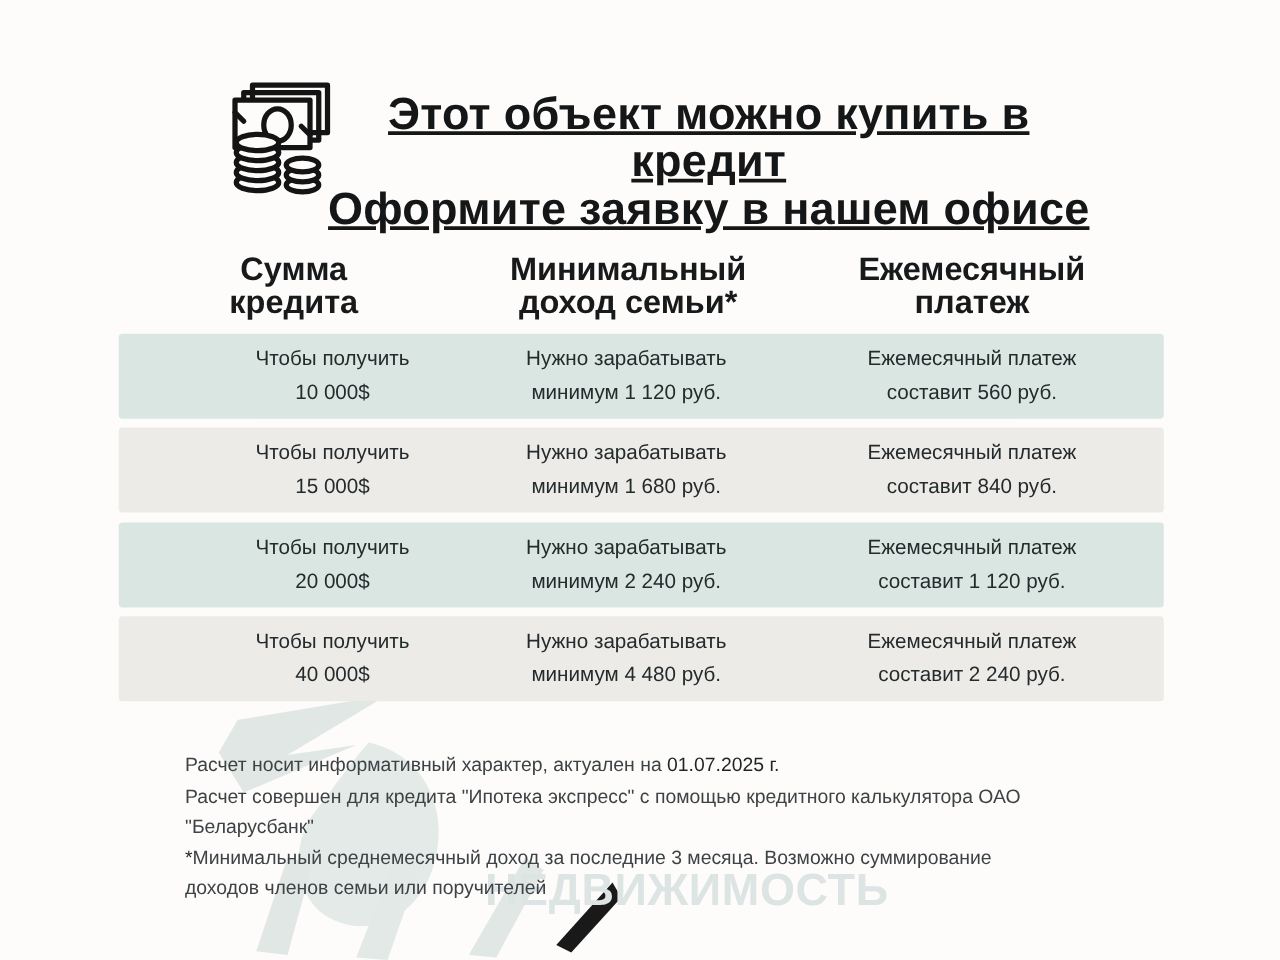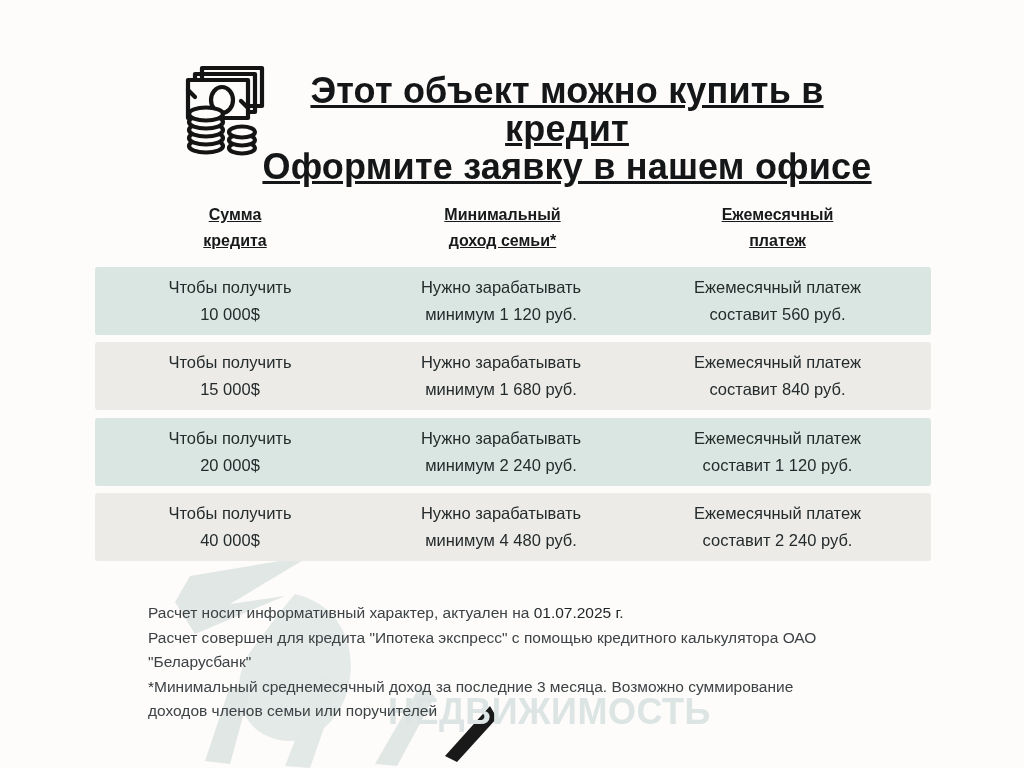--- a/index.html
+++ b/index.html
@@ -21,35 +21,35 @@
   
   .hdr-icon{position:absolute;left:176px;top:62px;z-index:1;}
   .title{
     position:absolute;left:262px;top:72px;width:610px;z-index:1;
     text-align:center;font-size:36px;font-weight:700;color:#141617;
     line-height:38px;letter-spacing:0.2px;text-decoration:underline;
   }
   
   .th{
     position:absolute;top:202px;z-index:1;text-align:center;
-    font-size:16px;font-weight:700;line-height:26px;color:#17191a;white-space:pre-line;text-decoration:underline;
+    font-size:26px;font-weight:700;line-height:26px;color:#17191a;white-space:pre-line;
   }
   .th1{left:135px;width:200px;}
   .th2{left:380px;width:245px;}
   .th3{left:655px;width:245px;}
   
   .row{position:absolute;left:95px;width:836px;height:68px;border-radius:3px;z-index:1;}
   .row1{top:267px}.row2{top:342px}.row3{top:418px}.row4{top:493px}
   .row-odd{background:#dae6e1}
   .row-even{background:#edebe8}
   .cell{
     position:absolute;top:50%;transform:translateY(-50%);text-align:center;
     font-size:16.5px;line-height:27px;color:#242b2c;white-space:pre-line;
   }
-  .cell-credit{left:0;width:270px;}
+  .cell-credit{left:0;width:270px;padding-left:36px;}
   .cell-income{left:266px;width:280px;}
   .cell-payment{left:540px;width:285px;}
   
   .footer{
     position:absolute;left:148px;top:601px;width:780px;z-index:2;
     font-size:15.5px;line-height:24.5px;color:#3d4245;
   }
   .footer .bold{font-weight:400;color:#1f2426;}
 </style>
 </head>

